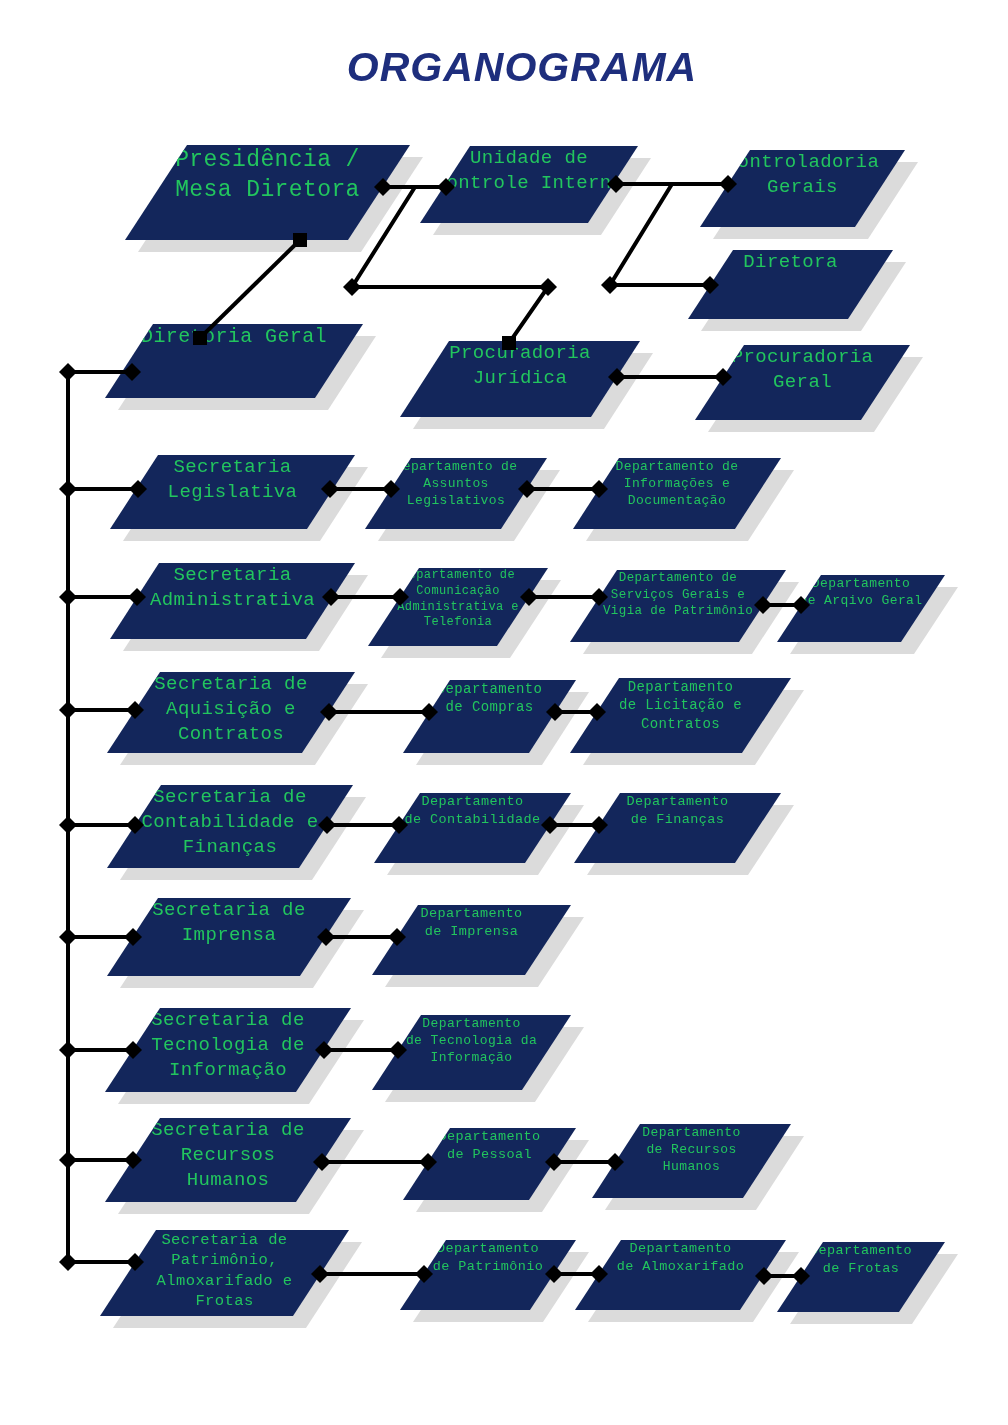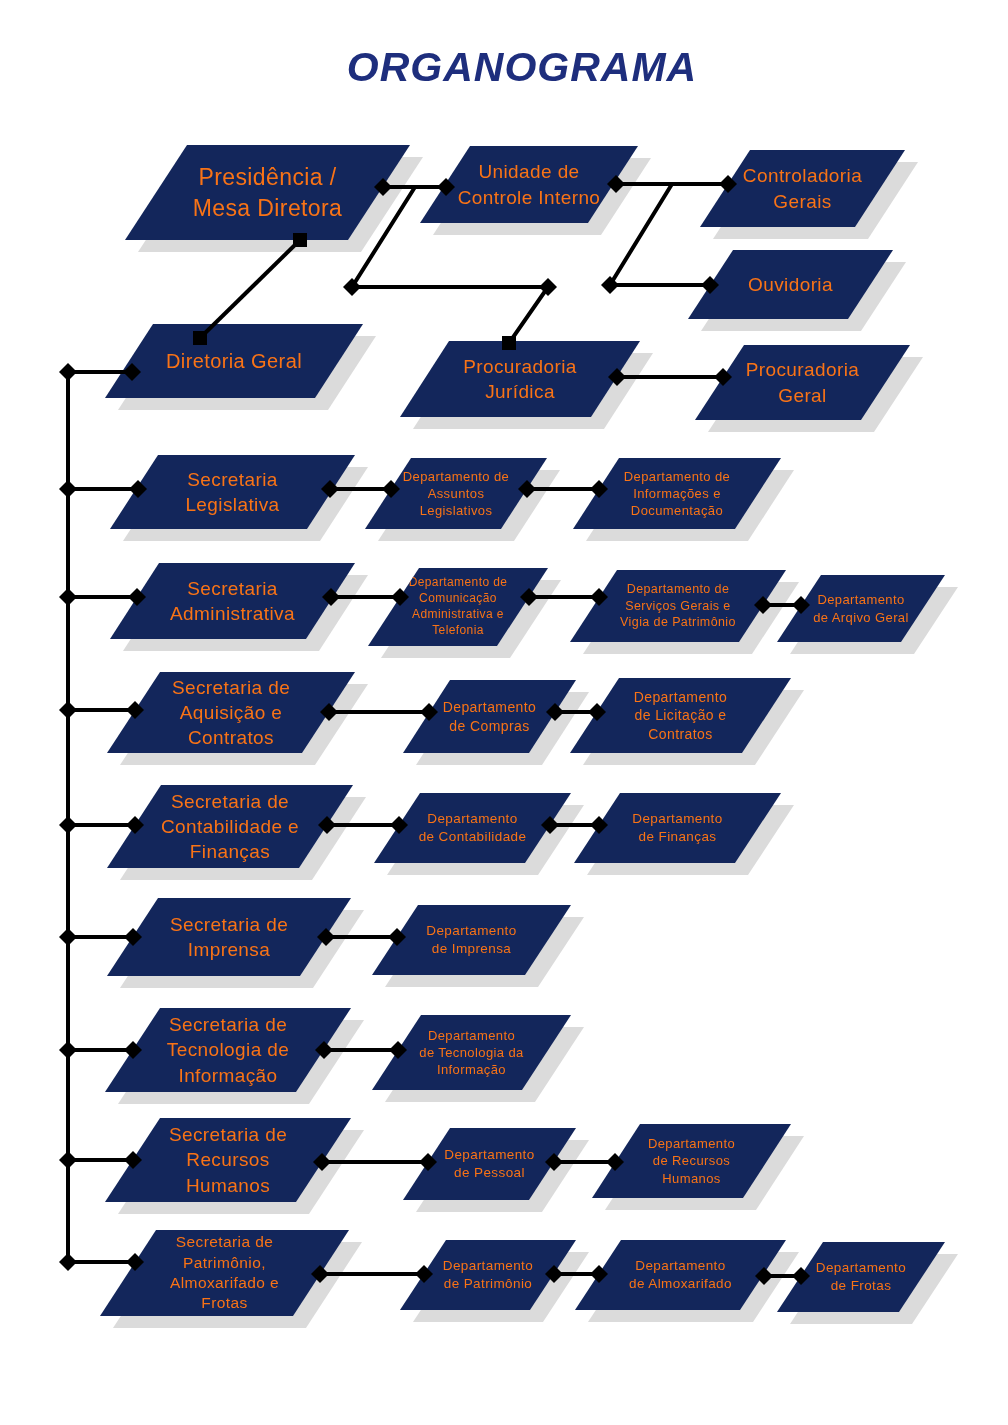--- a/index.html
+++ b/index.html
@@ -10,22 +10,22 @@
     position:relative;width:1008px;height:1425px;margin:0 auto;background:#ffffff;
     font-family:"Liberation Sans",sans-serif;overflow:hidden;
   }
   .title{
     position:absolute;top:44px;left:18px;width:100%;text-align:center;
     font-size:41px;font-weight:bold;font-style:italic;color:var(--title);letter-spacing:1px;
   }
   .node{position:absolute;}
   .pshadow{position:absolute;inset:0;transform:translate(13px,12px);background:var(--shadow);}
   .pface{
-    position:absolute;inset:0;background:var(--box);color:#f97316;
-    display:flex;align-items:center;justify-content:center;text-align:center;
+    position:absolute;inset:0;background:var(--box);color:#22c55e;
+    display:flex;align-items:flex-start;justify-content:center;text-align:center;font-family:Liberation Mono, monospace;
   }
   .lbl{white-space:pre-line;line-height:1.32;letter-spacing:.4px;}
   #connectors{position:absolute;left:0;top:0;pointer-events:none;}
   #connectors .ln{stroke:var(--line);stroke-width:4;fill:none;}
   #connectors .mk{fill:var(--line);}
 </style>
 </head>
 <body>
 
 <div class="canvas">
@@ -49,21 +49,21 @@
   <div class="node" style="left:700px;top:150px;width:205px;height:77px;font-size:19px">
     <div class="pshadow" style="clip-path: polygon(50px 0px, 100% 0px, calc(100% - 50px) 100%, 0px 100%);"></div>
     <div class="pface" style="clip-path: polygon(50px 0px, 100% 0px, calc(100% - 50px) 100%, 0px 100%);">
         <span class="lbl">Controladoria
 Gerais</span>
       </div>
   </div>
   <div class="node" style="left:688px;top:250px;width:205px;height:69px;font-size:19px">
     <div class="pshadow" style="clip-path: polygon(45px 0px, 100% 0px, calc(100% - 45px) 100%, 0px 100%);"></div>
     <div class="pface" style="clip-path: polygon(45px 0px, 100% 0px, calc(100% - 45px) 100%, 0px 100%);">
-        <span class="lbl">Ouvidoria</span>
+        <span class="lbl">Diretora</span>
       </div>
   </div>
   <div class="node" style="left:105px;top:324px;width:258px;height:74px;font-size:20px">
     <div class="pshadow" style="clip-path: polygon(48px 0px, 100% 0px, calc(100% - 48px) 100%, 0px 100%);"></div>
     <div class="pface" style="clip-path: polygon(48px 0px, 100% 0px, calc(100% - 48px) 100%, 0px 100%);">
         <span class="lbl">Diretoria Geral</span>
       </div>
   </div>
   <div class="node" style="left:400px;top:341px;width:240px;height:76px;font-size:19px">
     <div class="pshadow" style="clip-path: polygon(49px 0px, 100% 0px, calc(100% - 49px) 100%, 0px 100%);"></div>

